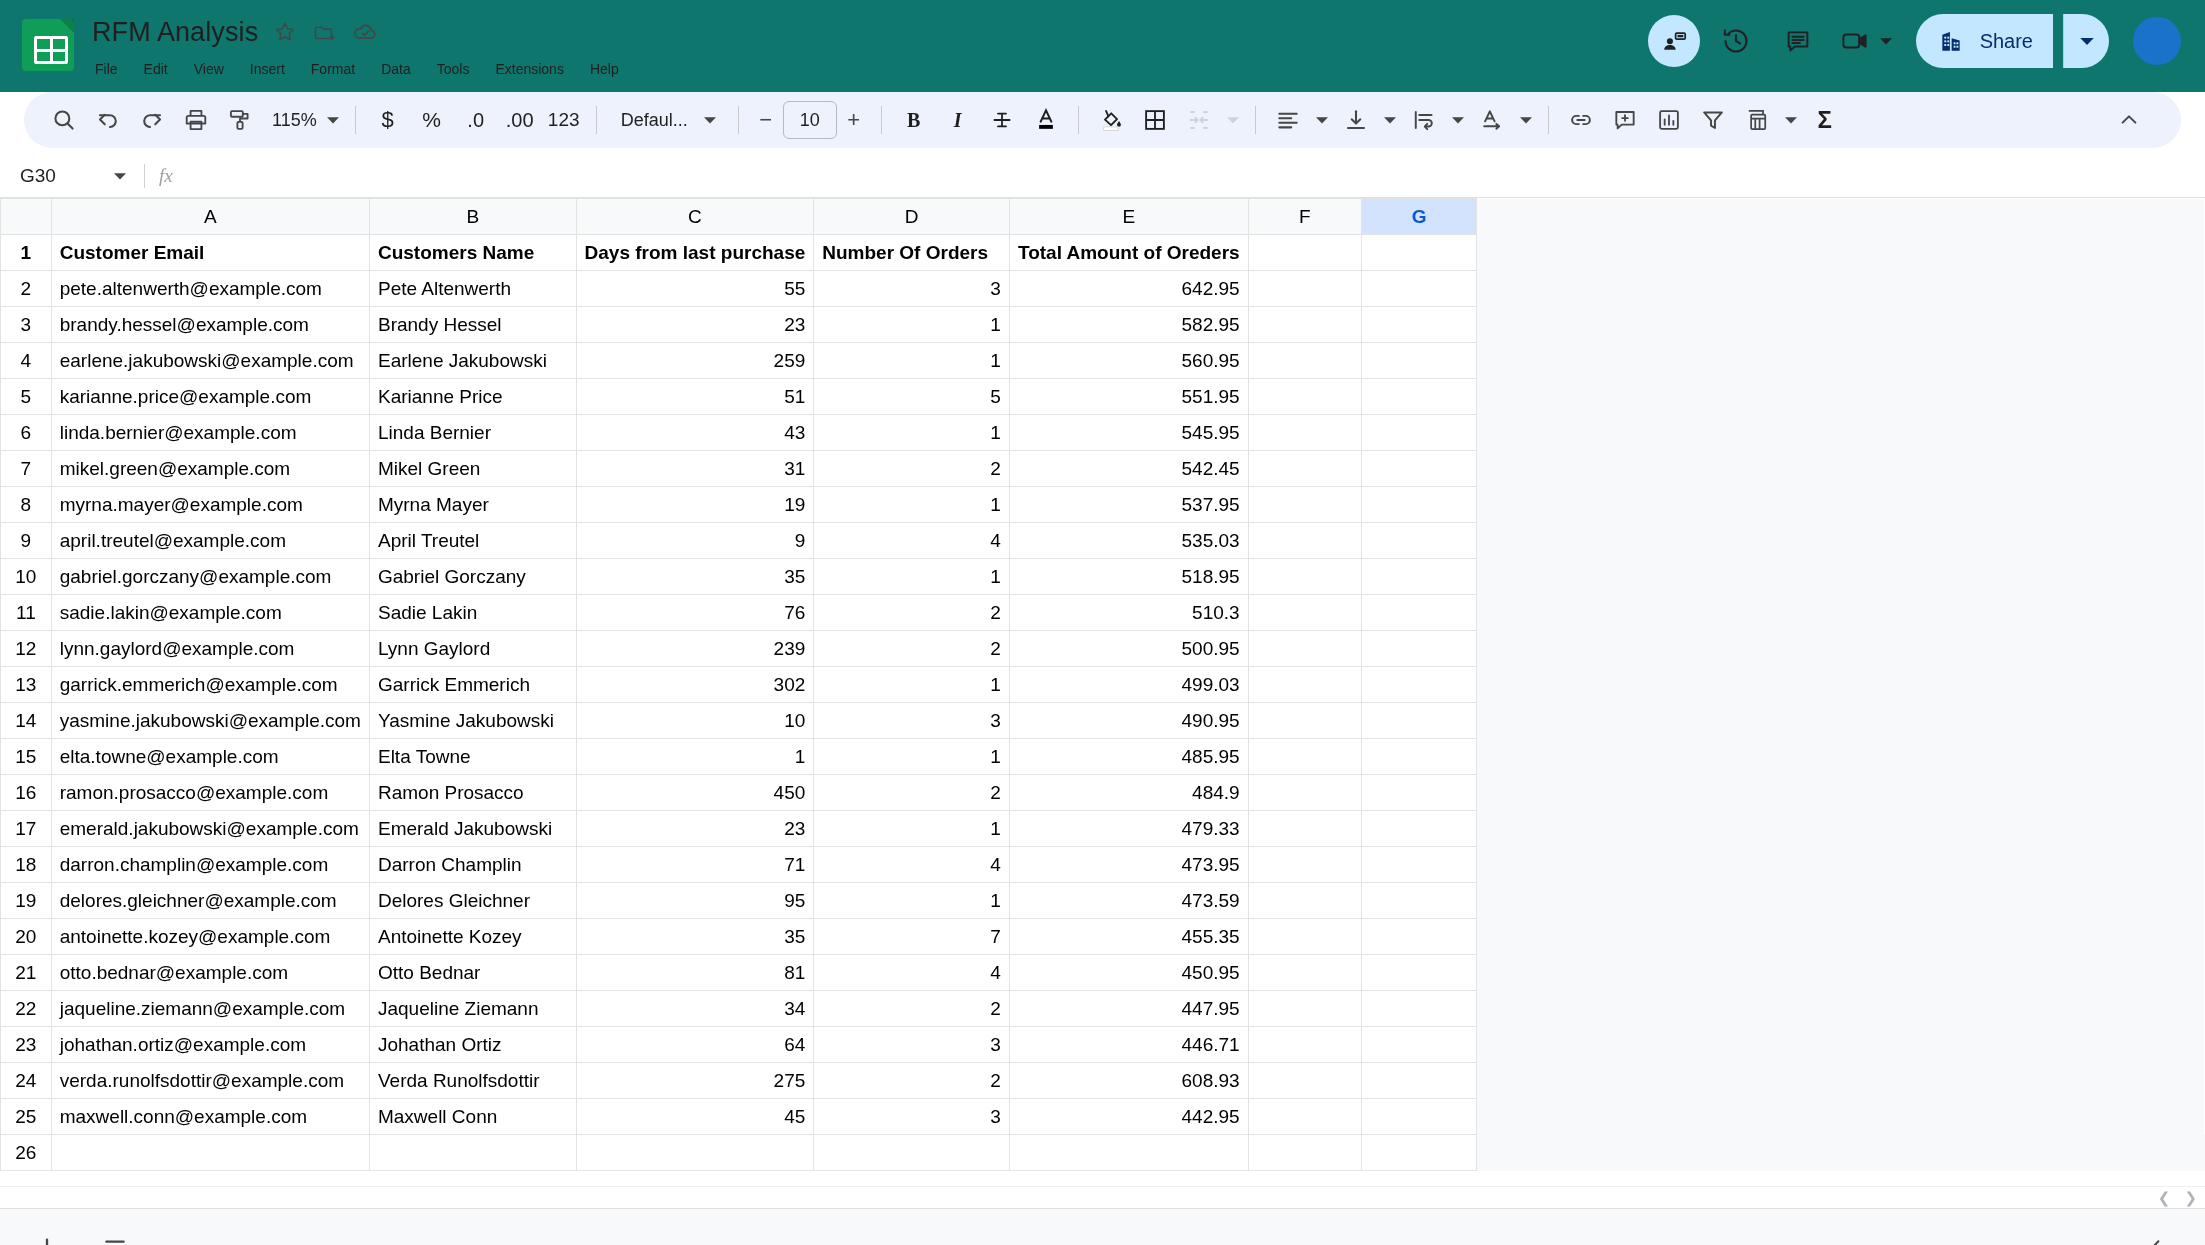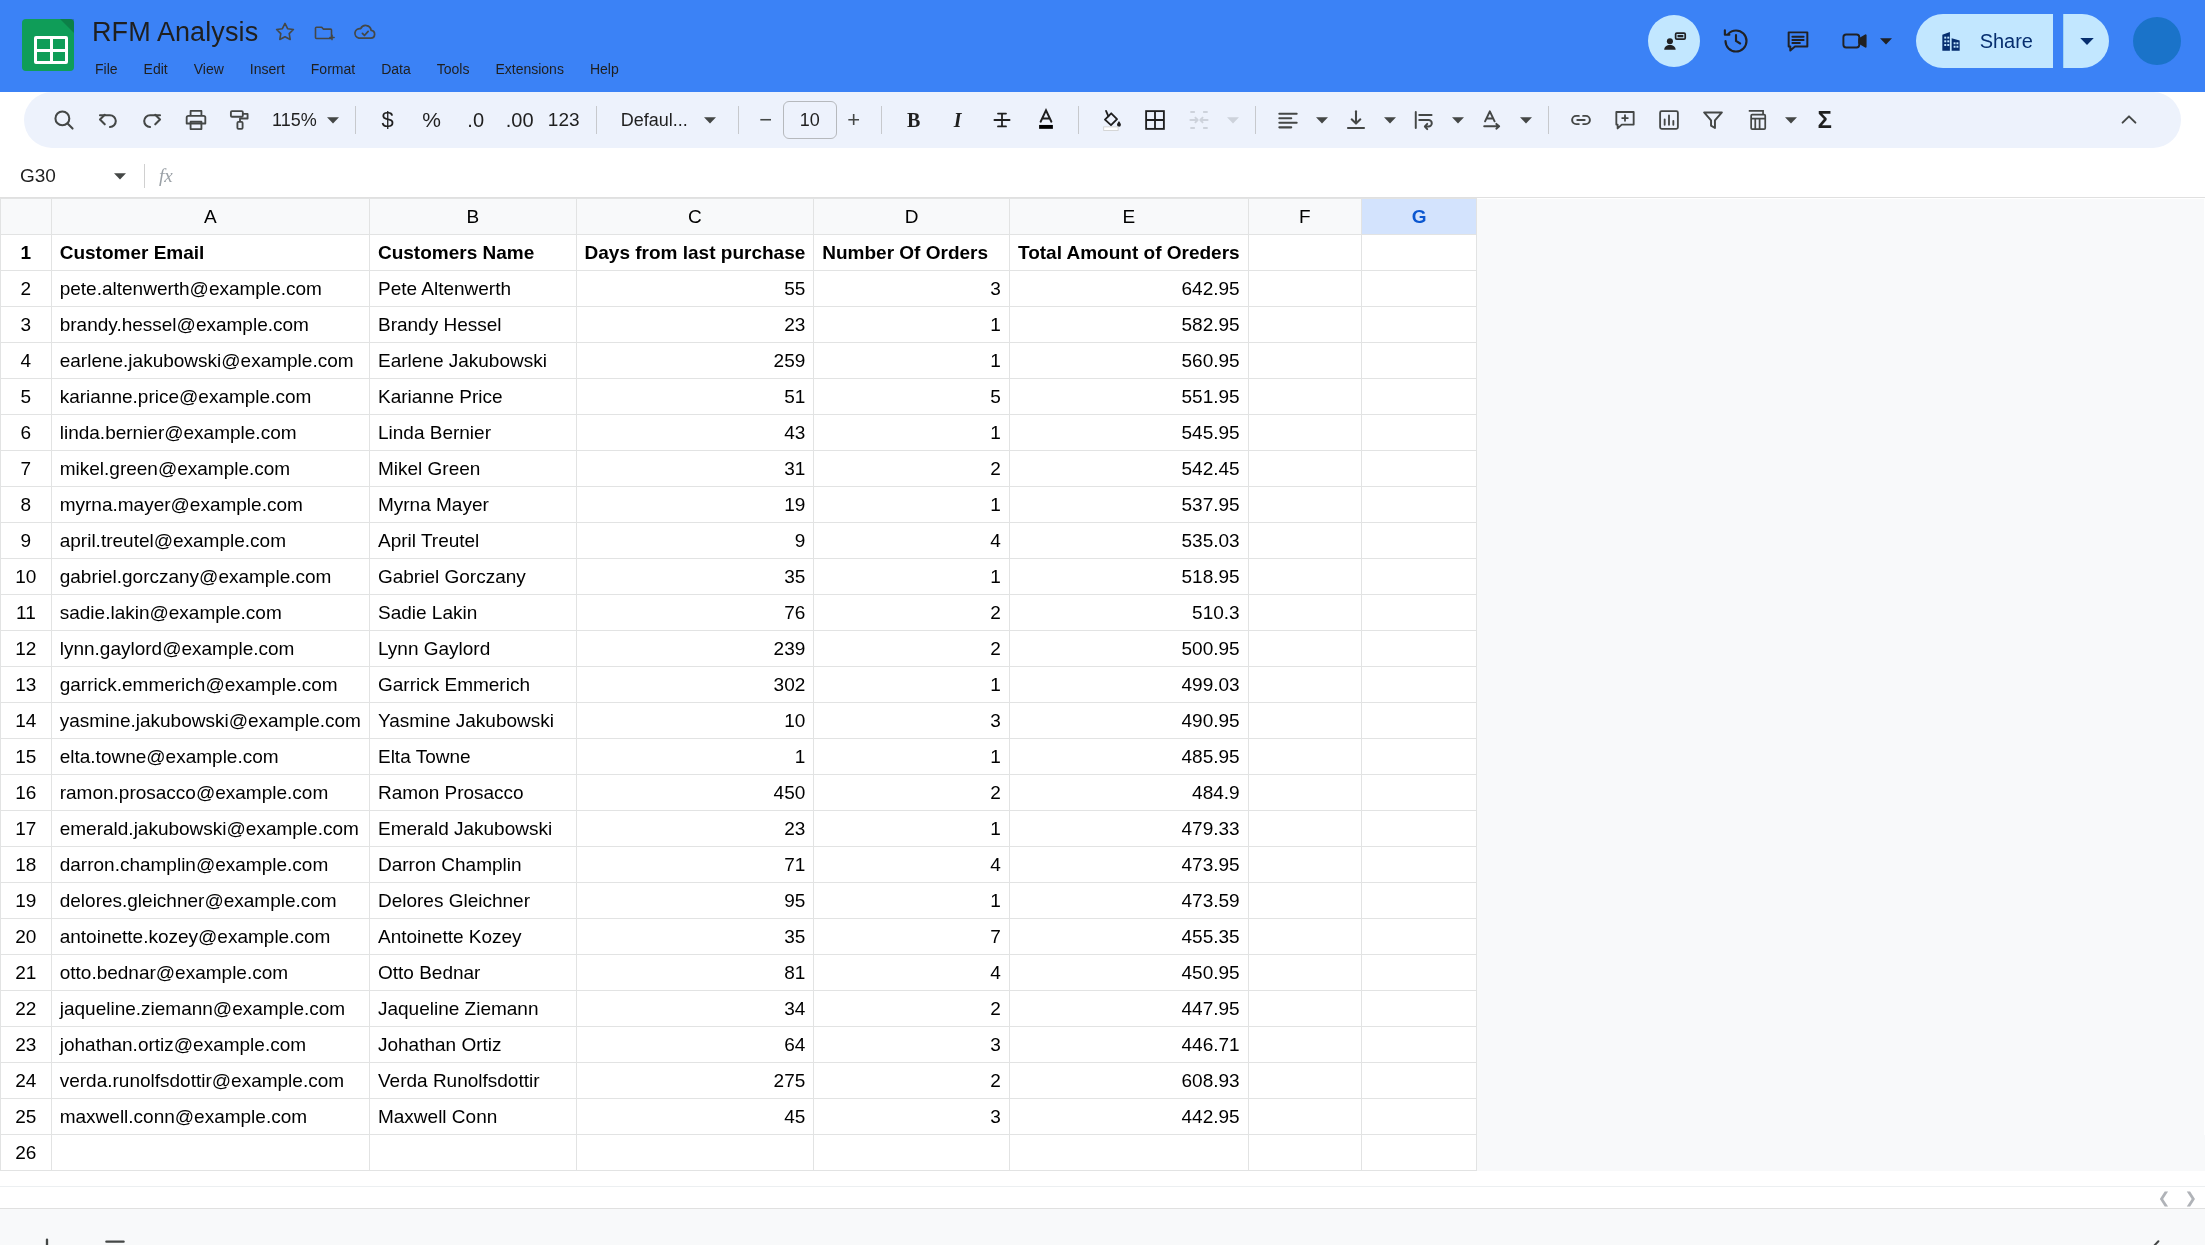--- a/index.html
+++ b/index.html
@@ -6,21 +6,21 @@
   html, body {
     width: 2205px; height: 1245px;
     background: #ffffff;
     font-family: "Liberation Sans", sans-serif;
     overflow: hidden;
   }
 
   
   .topbar {
     height: 92px;
-    background: #3b82f6;
+    background: #0f766e;
     display: flex;
     align-items: flex-start;
     padding: 14px 22px 0 22px;
     position: relative;
   }
   .doc-icon {
     width: 52px; height: 52px;
     background: #0f9d58;
     border-radius: 4px;
     margin-right: 18px;

